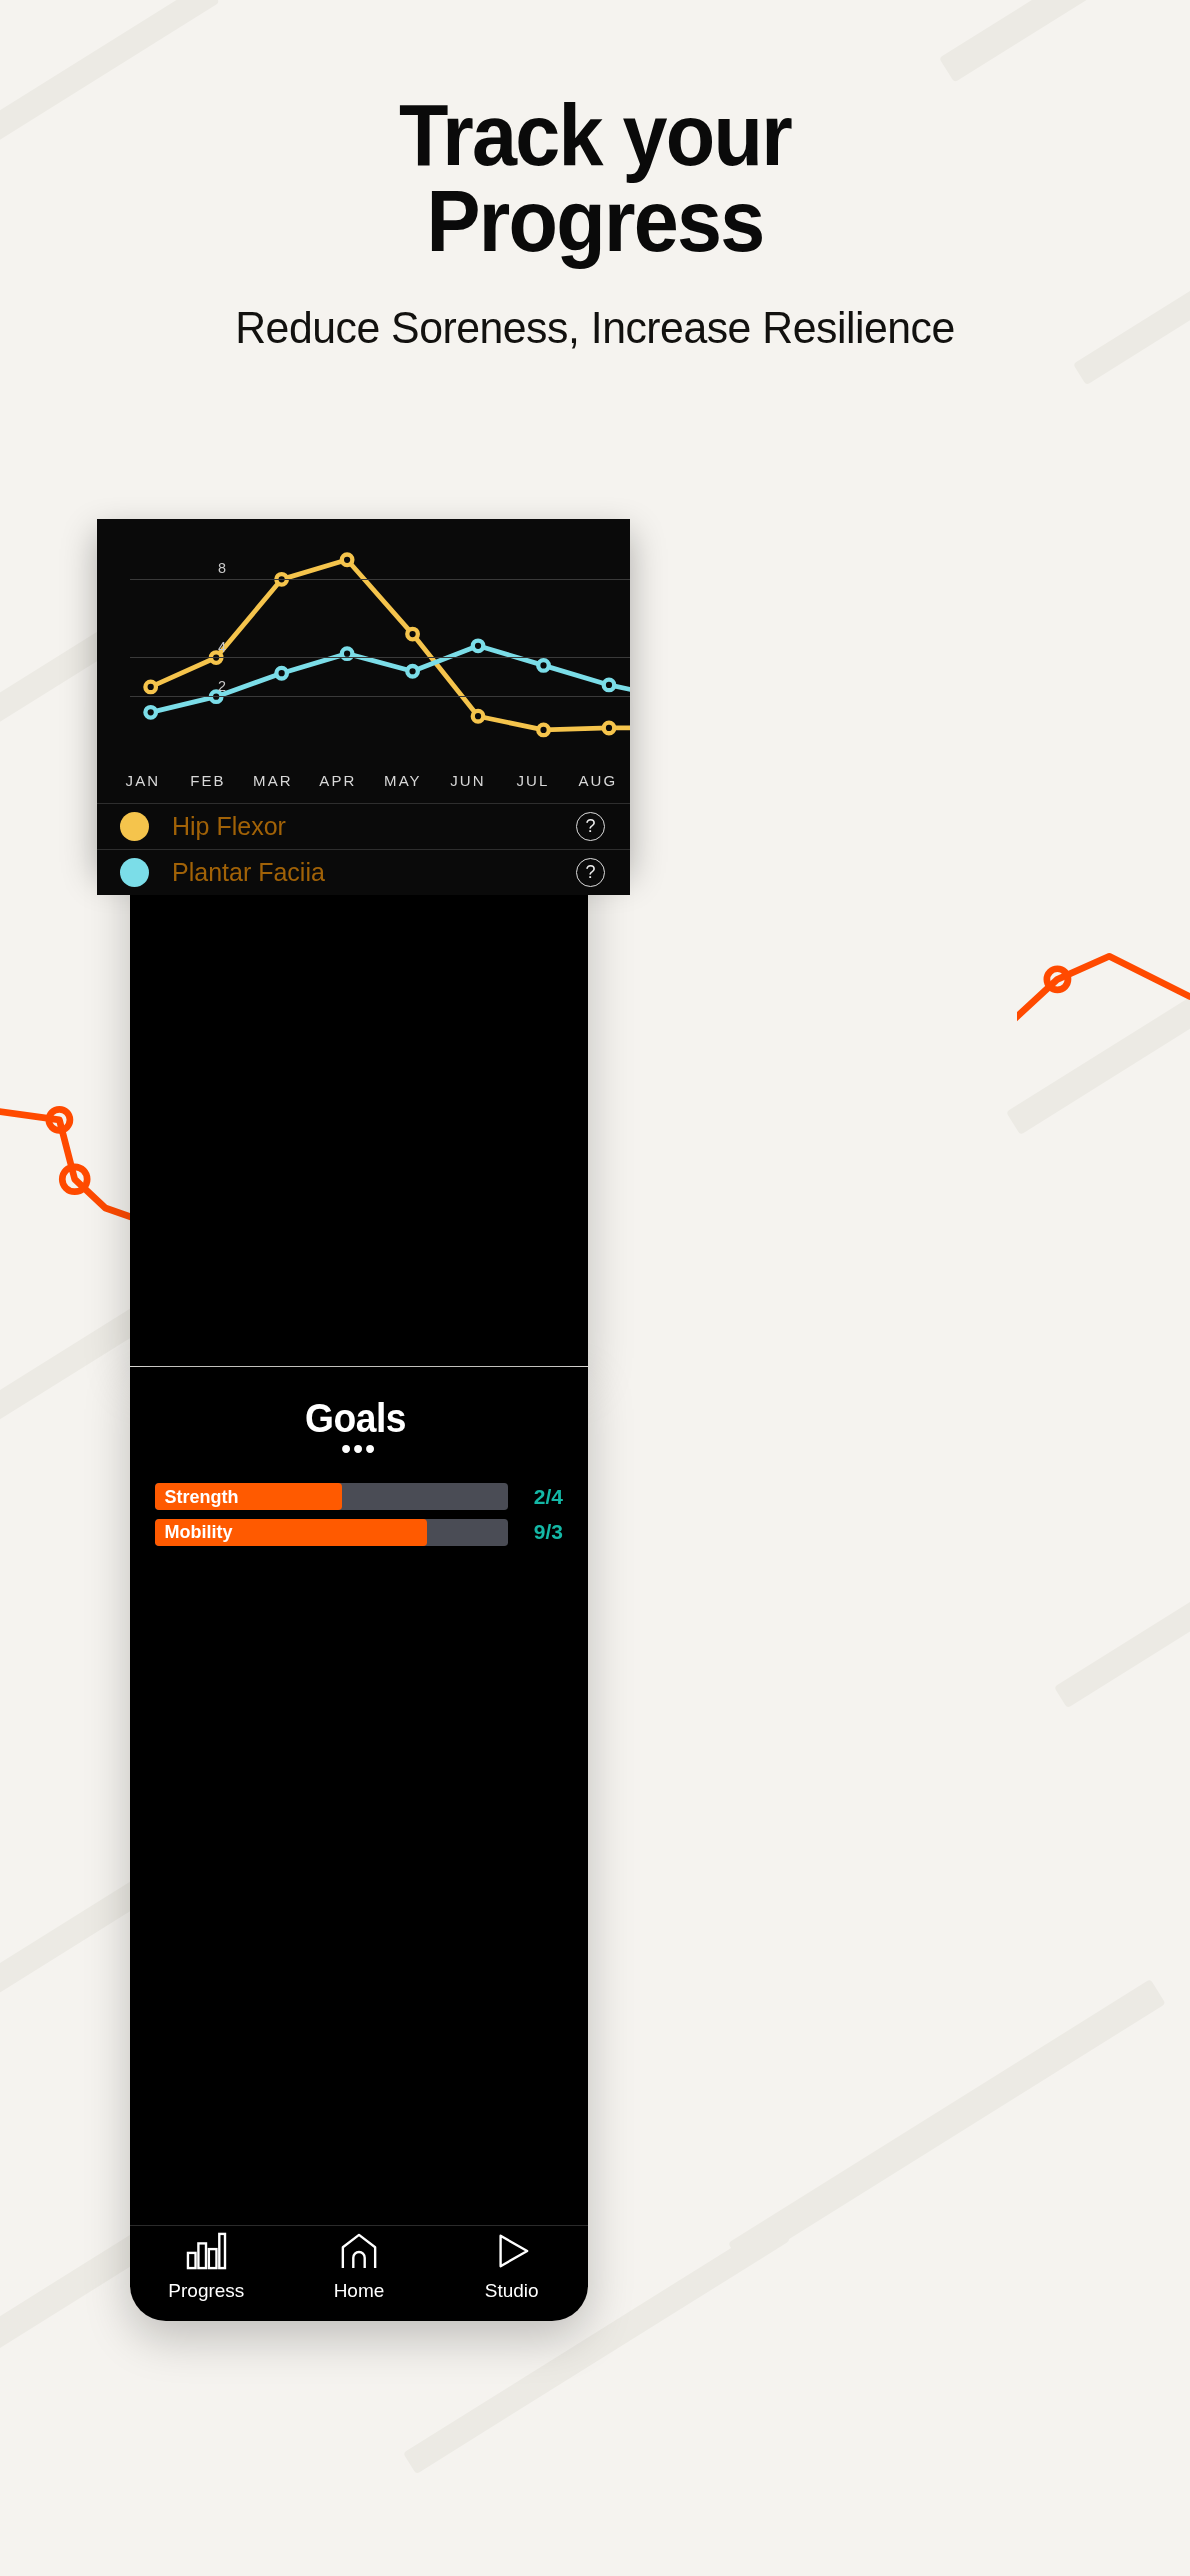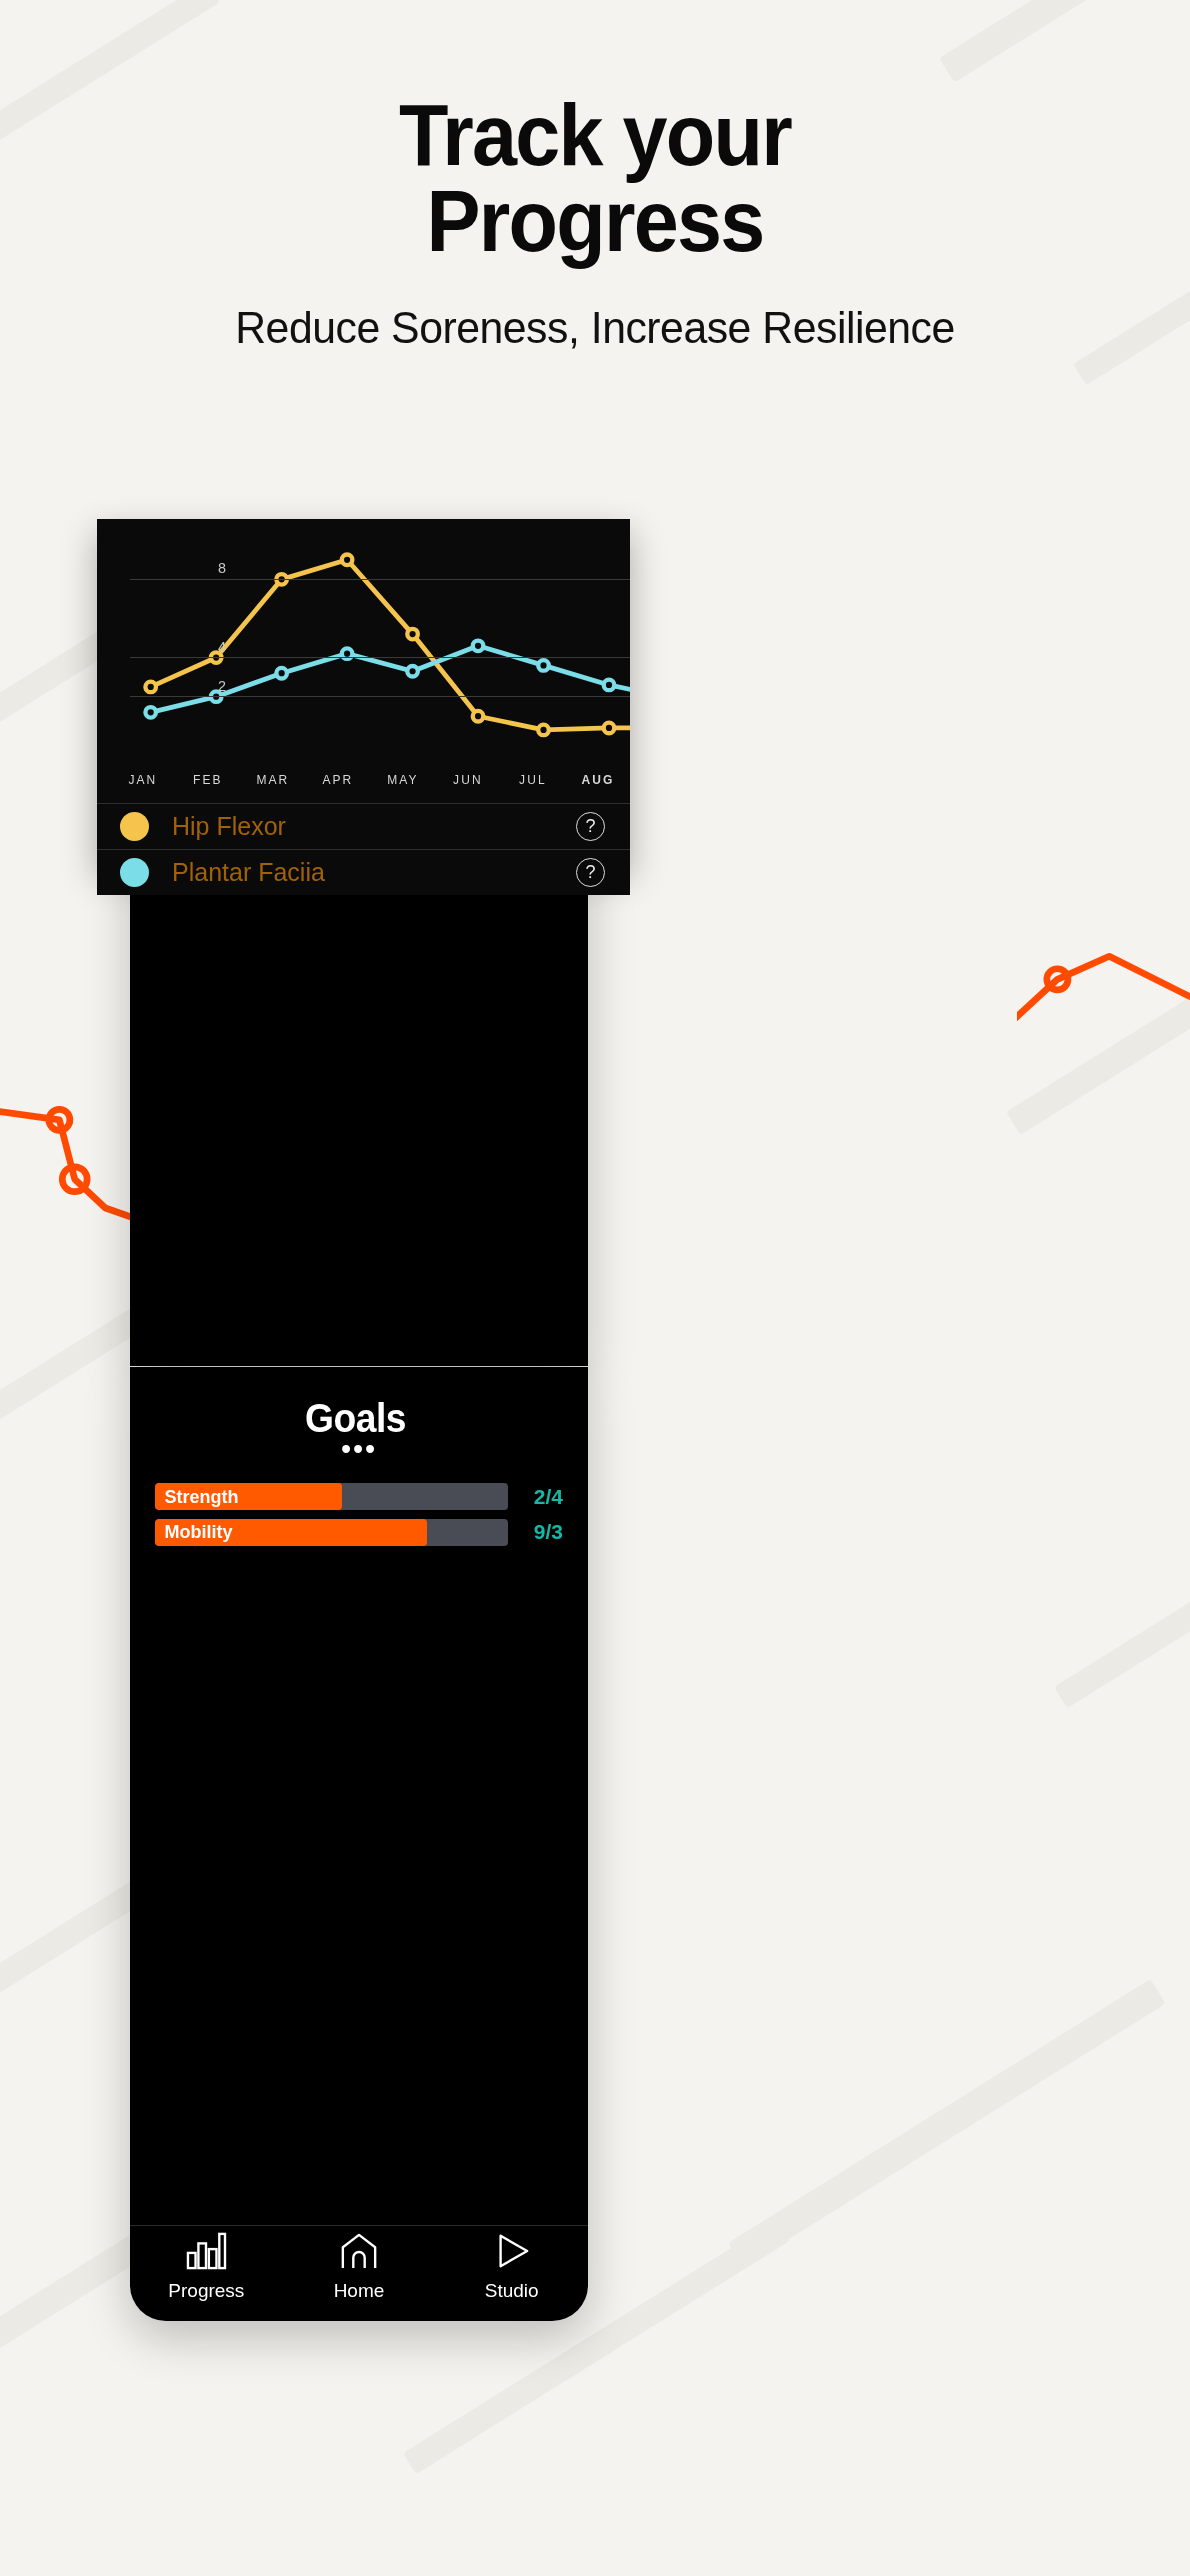--- a/index.html
+++ b/index.html
@@ -123,21 +123,21 @@
   .ylabel {
     position:absolute; color:#C9C9C9; font-size:14.4px; left:121px;
     transform:translateY(-100%);
   }
   .months {
     position:absolute; left:0; top:238px; width:533px; height:46px;
     display:flex; align-items:center;
   }
   .month {
     flex:0 0 auto; width:58px; text-align:center;
-    color:#D8D8D8; font-size:12px; letter-spacing:2.1px;
+    color:#D8D8D8; font-size:15px; letter-spacing:2.1px;
   }
   .months-inner { display:flex; padding-left:13.4px; }
 
   
   .legend-card {
     position:absolute; left:97px; top:803px; width:533px; z-index:7;
   }
   .legend-row {
     height:46px; display:flex; align-items:center;
     padding:0 25px 0 23px; background:#0A0A0A;
@@ -339,21 +339,21 @@
   </div>
   <div class="months">
     <div class="months-inner" id="months">
         <div class="month" style="width: 65px;">JAN</div>
         <div class="month" style="width: 65px;">FEB</div>
         <div class="month" style="width: 65px;">MAR</div>
         <div class="month" style="width: 65px;">APR</div>
         <div class="month" style="width: 65px;">MAY</div>
         <div class="month" style="width: 65px;">JUN</div>
         <div class="month" style="width: 65px;">JUL</div>
-        <div class="month" style="width: 65px; font-weight: bold;">AUG</div>
+        <div class="month" style="width: 65px;">AUG</div>
       </div>
   </div>
 </div>
 
 <div class="legend-card">
   <div class="legend-row">
     <div class="legend-dot" id="dot0" style="background: rgb(245, 196, 76);"></div>
     <div class="legend-label">Hip Flexor</div>
     <div class="help-ic">?</div>
   </div>

